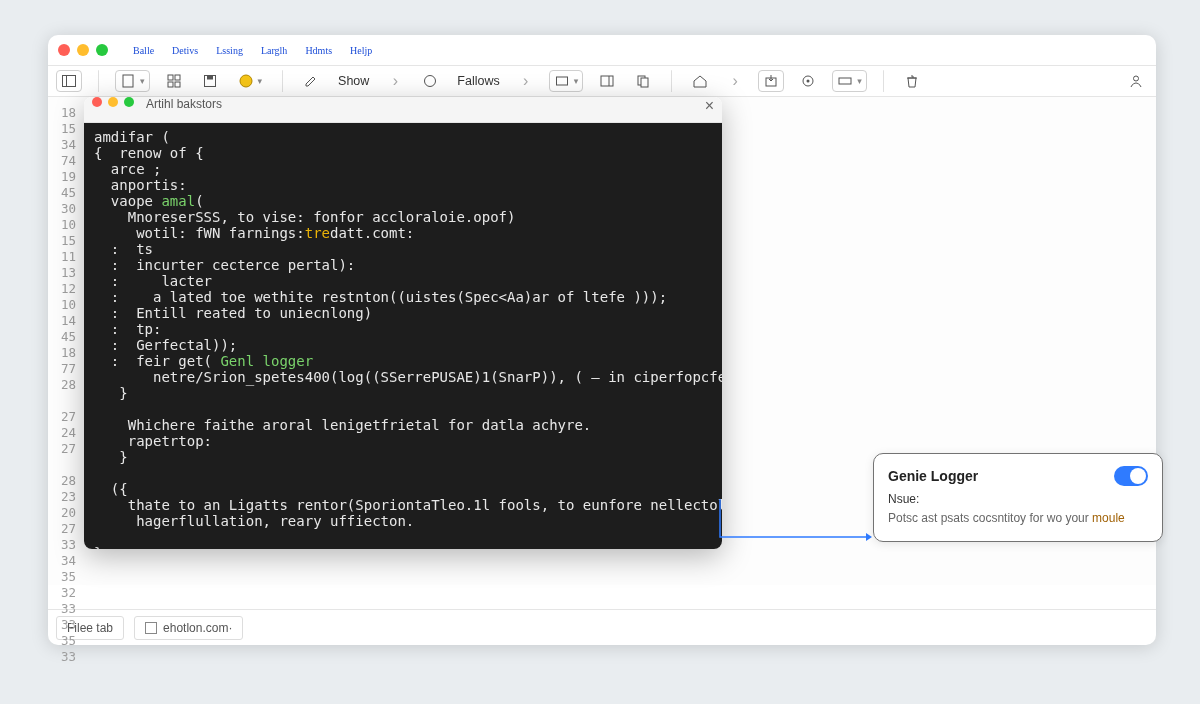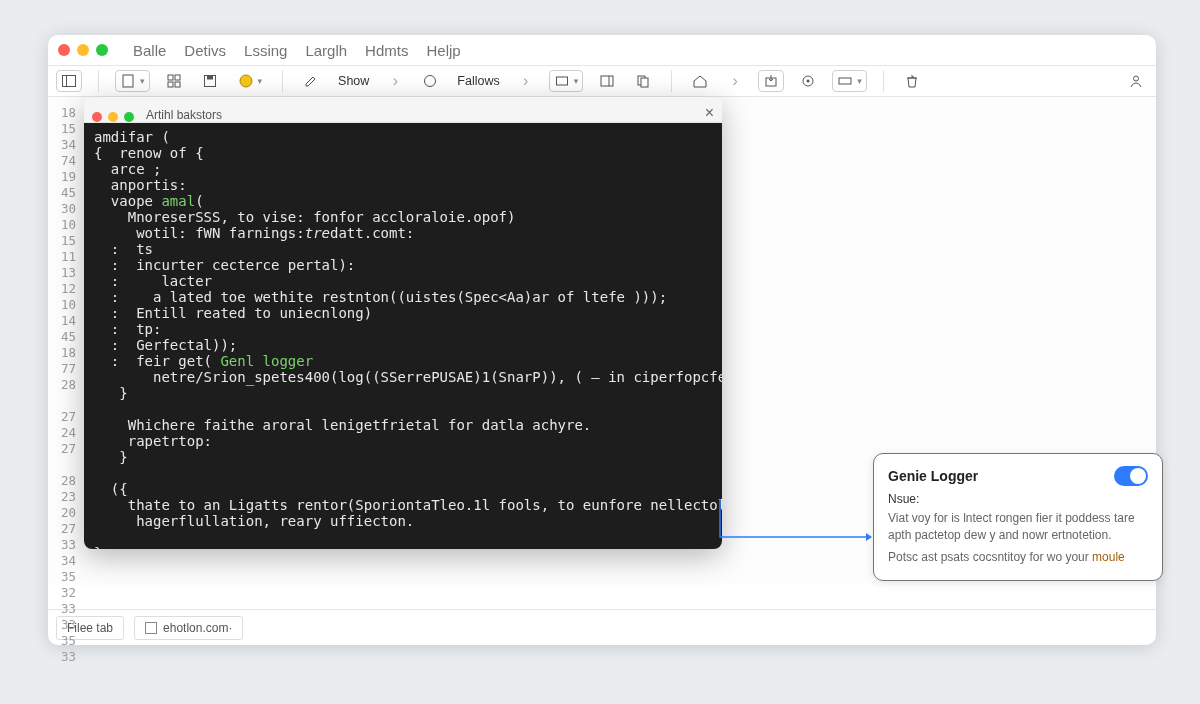--- a/index.html
+++ b/index.html
@@ -14,21 +14,21 @@
   .win {
     position:absolute; left:48px; top:35px; width:1108px; height:610px;
     background:#fff; border-radius:10px;
     box-shadow:0 2px 18px rgba(0,0,0,.15);
     display:flex; flex-direction:column;
   }
   
   .titlebar { height:30px; display:flex; align-items:center; padding:0 10px; gap:7px; }
   .dot { width:12px; height:12px; border-radius:50%; }
   .red{background:#ff5f56;} .yel{background:#ffbd2e;} .grn{background:#27c93f;}
-  .menus { margin-left:18px; display:flex; gap:18px; font-size:15px; color:#737373; }
+  .menus { margin-left:18px; display:flex; gap:18px; font-size:10px; color:#1d4ed8;font-family:Liberation Serif, serif; }
   .menus span { cursor:default; }
   
   .toolbar {
     height:32px; border-top:1px solid #e5e5e5; border-bottom:1px solid #e5e5e5;
     display:flex; align-items:center; padding:0 8px; gap:12px; font-size:12px; color:#555;
   }
   .tb { height:22px; min-width:22px; display:flex; align-items:center; justify-content:center;
         border-radius:4px; padding:0 4px; }
   .tb svg{display:block;}
   .tb.sep { width:1px; min-width:1px; background:#e0e0e0; padding:0; margin:0 4px;}
@@ -46,35 +46,35 @@
     text-align:right; line-height:16px;
   }
   .gutter div{padding-right:6px; height:16px;}
   
   .editor {
     position:absolute; left:36px; top:0px; width:638px; height:452px;
     background:#fff; border-radius:8px; box-shadow:0 8px 30px rgba(0,0,0,.28);
     display:flex; flex-direction:column; overflow:hidden;
   }
   .editor .ehdr {
-    height:26px; display:flex; align-items:flex-end; gap:6px; padding:0 8px;
+    height:26px; display:flex; align-items:flex-start; gap:6px; padding:0 8px;
     background:#f5f5f5; border-bottom:1px solid #e5e5e5; font-size:12px; color:#555;
   }
   .editor .ehdr .dot{width:10px;height:10px;}
   .editor .ehdr .etitle{margin-left:6px;}
   .editor .ehdr .x{margin-left:auto; font-size:16px; color:#666; cursor:default;}
   .editor .code {
     flex:1; background:#1d1d1d; color:#e7e7e7;
     font-family:"SF Mono",Menlo,Consolas,monospace; font-size:14px; line-height:16px;
     padding:6px 6px 6px 10px; white-space:pre; overflow:auto; position:relative;
   }
   .code::-webkit-scrollbar{width:14px;}
   .code::-webkit-scrollbar-track{background:#f0f0f0;}
   .code::-webkit-scrollbar-thumb{background:#c8c8c8;border-radius:7px;}
-  .kwyel{color:#f1d94b;} .kwgrn{color:#7ad36b;} .kwcyan{color:#e5e5e5;font-style:italic;}
+  .kwyel{color:#f1d94b;} .kwgrn{color:#7ad36b;} .kwcyan{color:#eab308;}
   
   .connector{position:absolute; pointer-events:none;}
   
   .card {
     position:absolute; right:-7px; top:356px; width:290px;
     background:#fff; border:1px solid #737373; border-radius:10px;
     box-shadow:0 2px 10px rgba(0,0,0,.1); padding:12px 14px 14px 14px;
     font-size:12.5px; color:#444;
   }
   .card h4{margin:0; font-size:14px; font-weight:600; color:#222; display:flex; align-items:center;}
@@ -299,21 +299,20 @@
     </svg>
 
     <div class="card">
       <h4>
         <span>Genie Logger</span>
         <span class="toggle">
             <span class="q">?</span>
           </span>
       </h4>
       <div class="lbl">Nsue:</div>
-      <div class="body">Viat voy for is lntect rongen fier it poddess tare apth pactetop dew y and nowr ertnotetion.</div>
       <div class="body">
         <span>Potsc ast psats cocsntitoy for wo your </span>
         <a class="link">moule</a>
       </div>
     </div>
   </div>
 
   <div class="statusbar">
     <span class="stab">
       <span>Filee tab</span>

